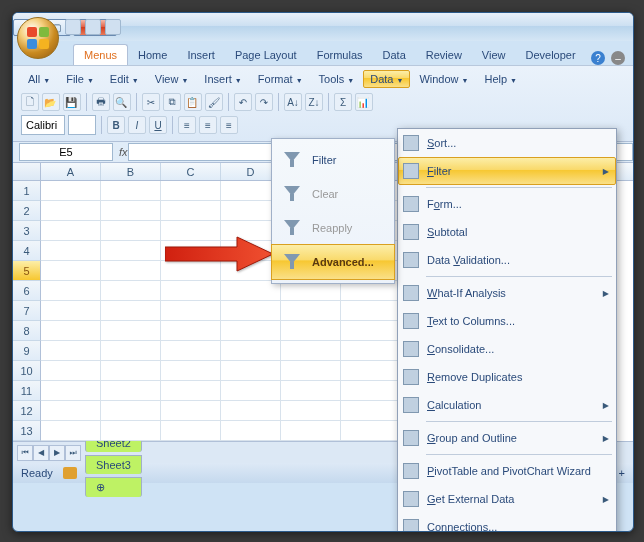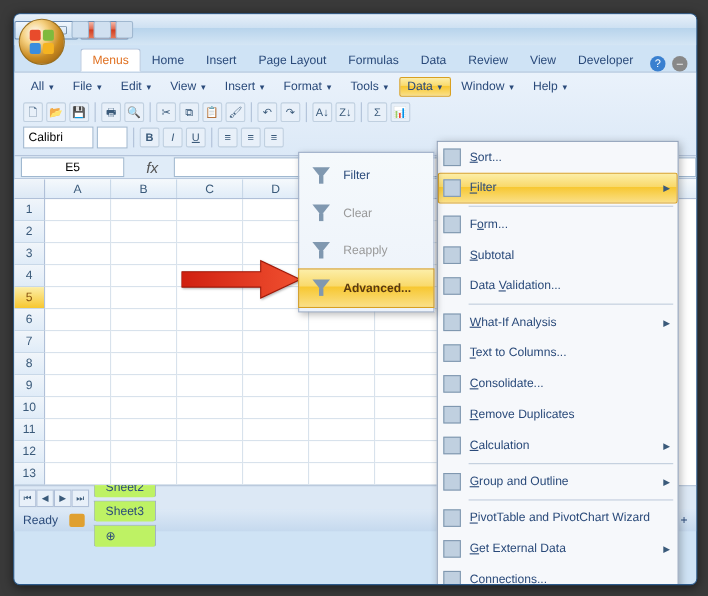--- a/index.html
+++ b/index.html
@@ -23,24 +23,24 @@
 .help-icons span { width:14px; height:14px; border-radius:50%; background:#3a80d0; color:#fff; font-size:10px; display:flex; align-items:center; justify-content:center; }
 .ribbon-body { background: linear-gradient(#eaf2fb,#dce9f7); border-top:1px solid #b8c8dc; padding: 4px 8px; }
 .menu-row { display:flex; gap:2px; font-size:11px; color:#2a4a7a; margin-bottom:3px; flex-wrap:wrap; }
 .menu-item { padding:2px 6px; cursor:pointer; border:1px solid transparent; border-radius:2px; }
 .menu-item.open { background: linear-gradient(#fceea8,#f9d96a 45%,#f7c730 46%,#fae088); border:1px solid #d9a020; }
 .menu-item .arrow { font-size:7px; margin-left:3px; }
 .toolbar-row { display:flex; gap:3px; align-items:center; padding:2px 0; }
 .tbtn { width:18px; height:18px; background:#e8f0f9; border:1px solid #c0d0e0; border-radius:2px; display:flex; align-items:center; justify-content:center; font-size:10px; color:#3a5a7a; }
 .sep { width:1px; height:18px; background:#b0c0d8; margin:0 2px; }
 .font-sel { height:20px; border:1px solid #a0b8d0; background:#fff; font-size:11px; padding:0 4px; display:flex; align-items:center; }
-.font-name { width:64px; } .font-size { width:28px; }
+.font-name { width:44px; } .font-size { width:28px; }
 .namebox-row { display:flex; align-items:center; background:#e0ecf8; border-top:1px solid #b0c0d8; border-bottom:1px solid #b0c0d8; height:22px; }
 .namebox { width:94px; background:#fff; border:1px solid #a0b8d0; margin:2px 6px; font-size:11px; padding:2px 8px; text-align:center; }
-.fx { font-style:italic; font-size:14px; color:#555; margin:0 14px; }
+.fx { font-style:italic; font-size:11px; color:#555; margin:0 0; }
 .fxbar { flex:1; background:#fff; border:1px solid #a0b8d0; height:18px; }
 .grid-area { position:relative; background:#fff; height:278px; overflow:hidden; }
 .colheads { display:flex; height:18px; background: linear-gradient(#f5f9fc,#e0ecf8); border-bottom:1px solid #b0c0d8; font-size:11px; color:#3a5a7a; }
 .ch-corner { width:28px; border-right:1px solid #b0c0d8; background:linear-gradient(#f0f5fa,#dce8f5); }
 .ch { width:60px; text-align:center; border-right:1px solid #c8d8e8; line-height:18px; }
 .row { display:flex; height:20px; }
 .rh { width:28px; background:linear-gradient(#f0f5fa,#e0ecf8); border-right:1px solid #b0c0d8; border-bottom:1px solid #c8d8e8; font-size:11px; text-align:center; line-height:20px; color:#3a5a7a; }
 .rh.sel { background: linear-gradient(#fceea8,#f7c730); color:#8a5510;}
 .cell { width:60px; border-right:1px solid #d8e2ec; border-bottom:1px solid #d8e2ec; }
 .arrow-overlay { position:absolute; left:152px; top:70px; pointer-events:none; }

